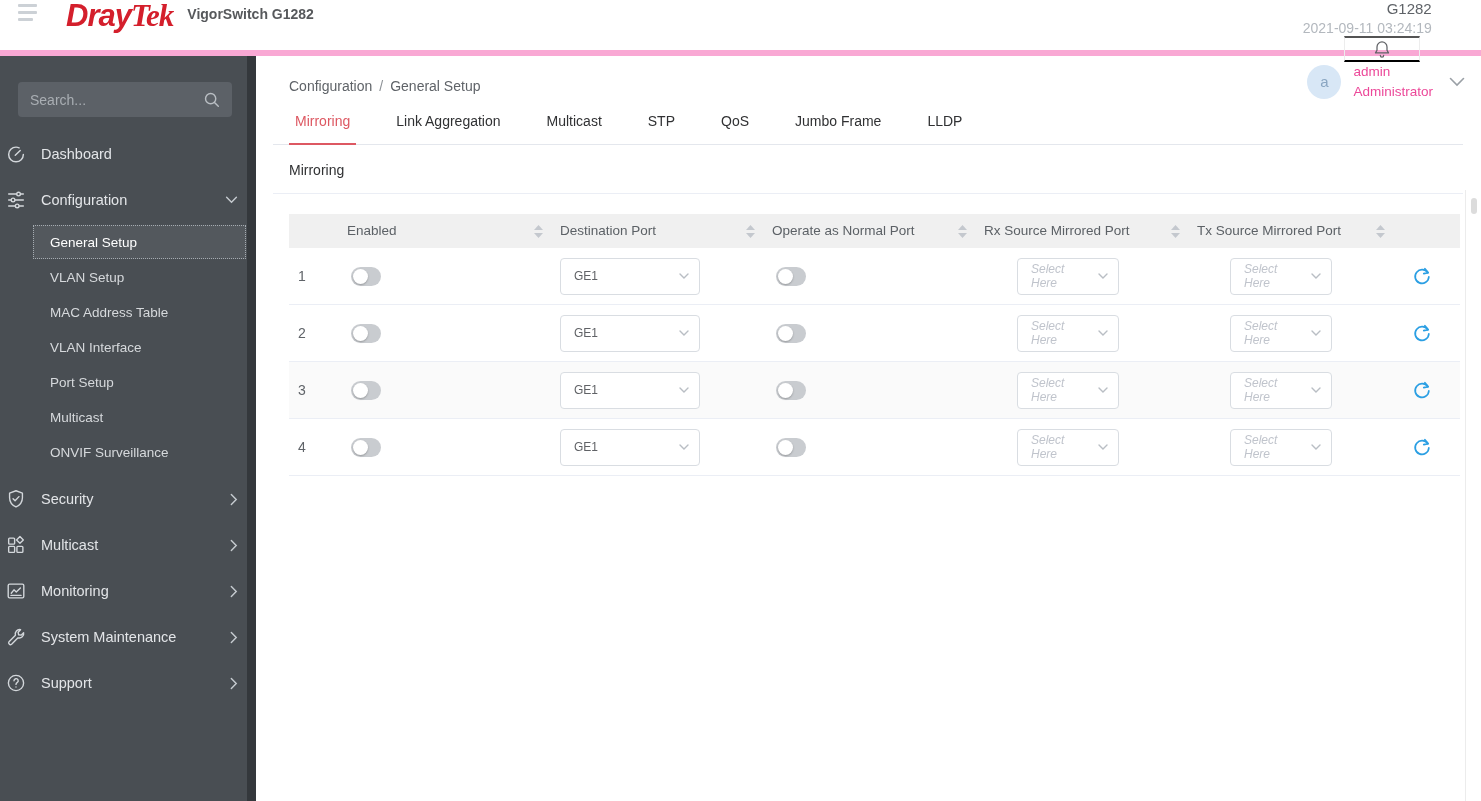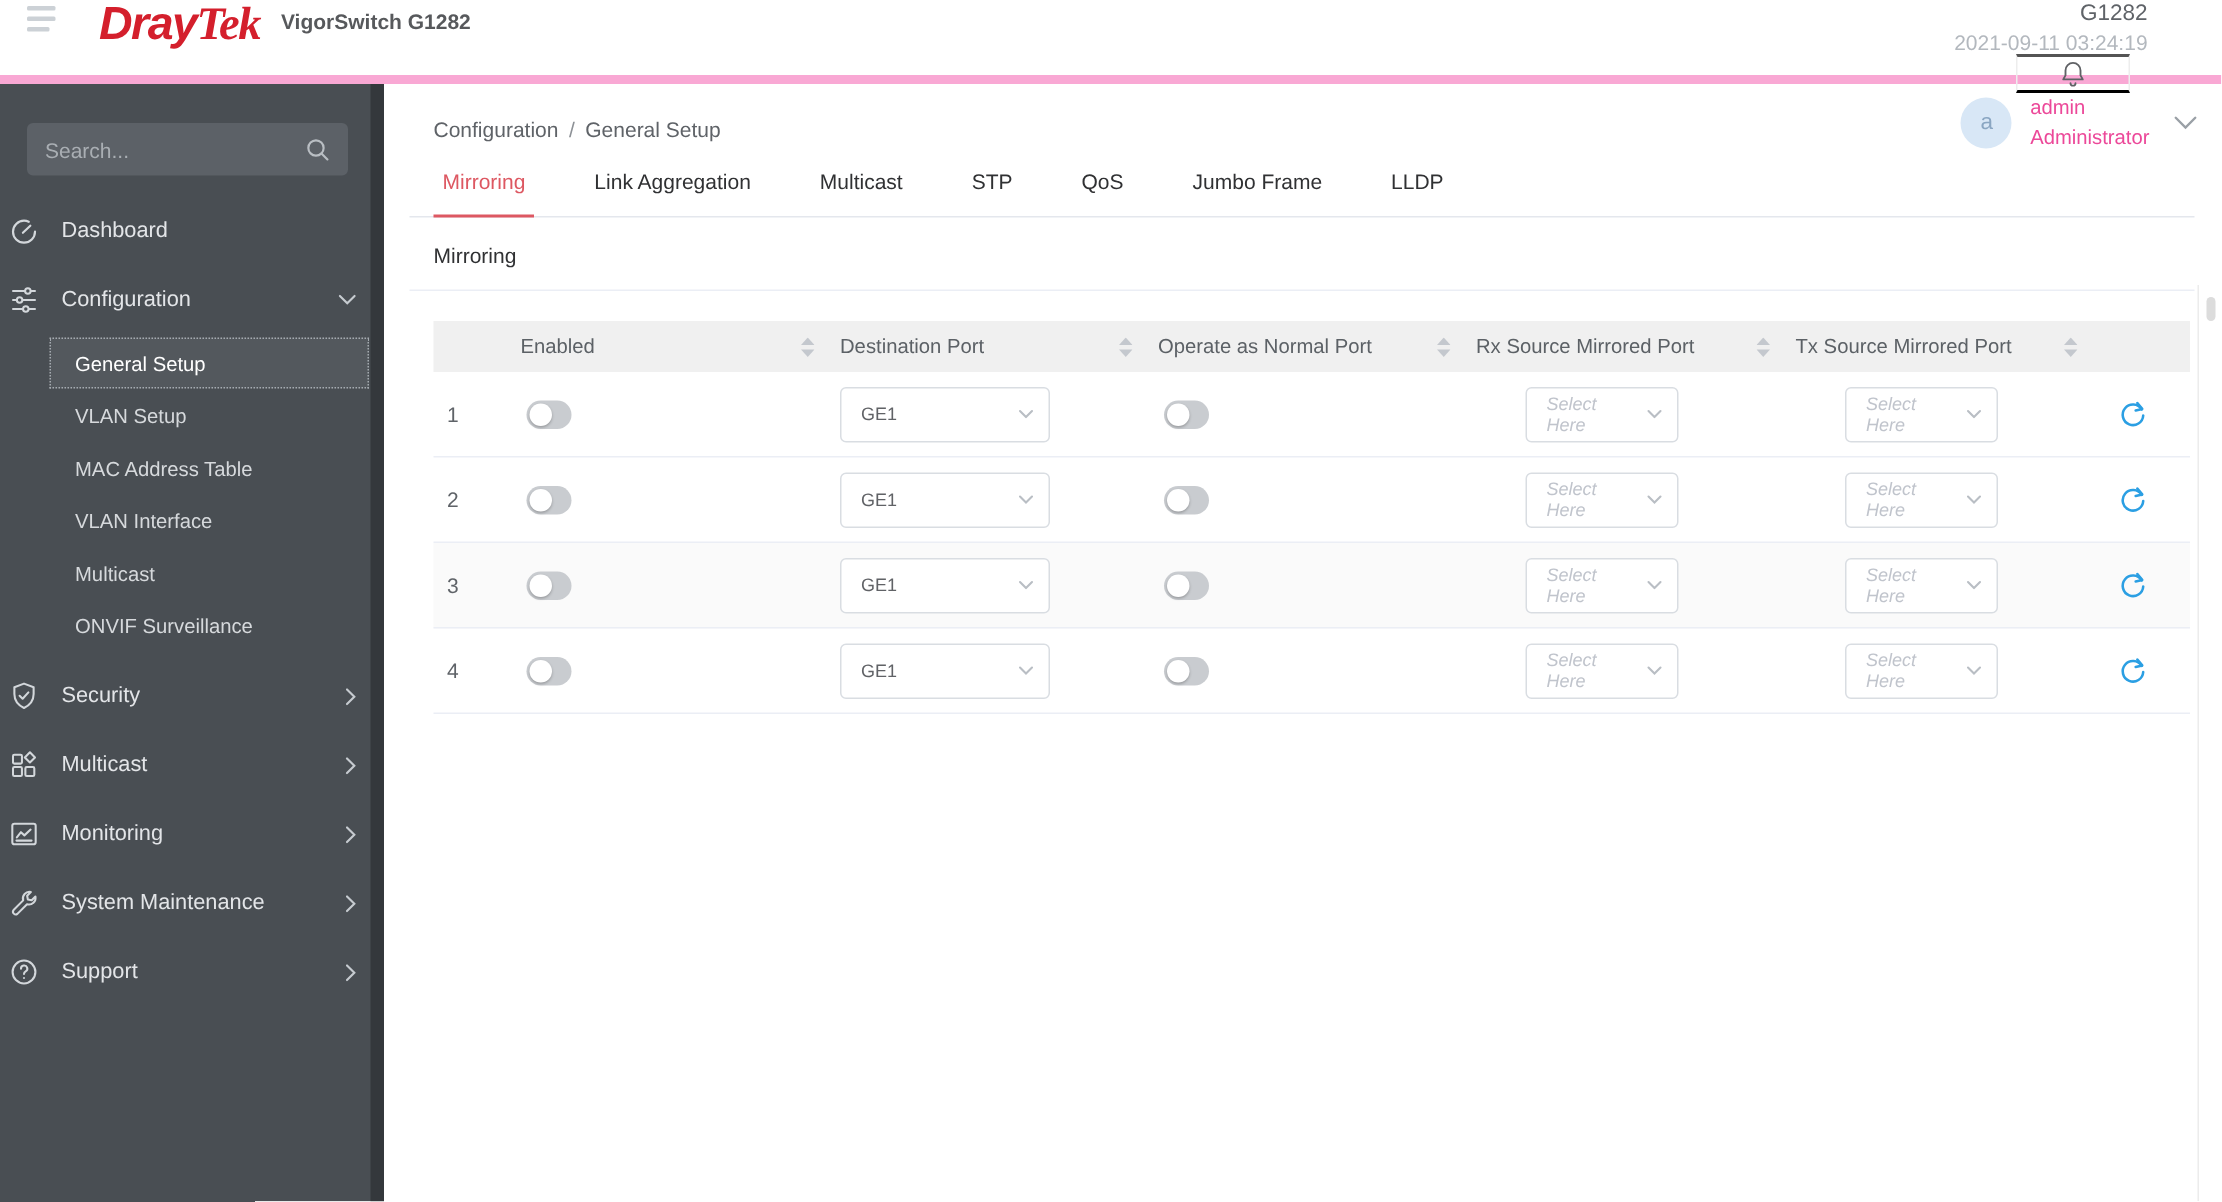--- a/index.html
+++ b/index.html
@@ -173,20 +173,23 @@
         <div class="sub-item">
           <span>VLAN Setup</span>
         </div>
         <div class="sub-item">
           <span>MAC Address Table</span>
         </div>
         <div class="sub-item">
           <span>VLAN Interface</span>
         </div>
         <div class="sub-item">
+          <span>Port Setup</span>
+        </div>
+        <div class="sub-item">
           <span>Multicast</span>
         </div>
         <div class="sub-item">
           <span>ONVIF Surveillance</span>
         </div>
       </div>
 
       <div class="nav-item">
         <svg class="nav-icon" viewBox="0 0 24 24" fill="none" stroke="currentColor" stroke-width="1.5" stroke-linecap="round" stroke-linejoin="round">
           <path d="M12 3l7 2.6v4.9c0 4.6-3 8.2-7 10.2-4-2-7-5.6-7-10.2V5.6z"></path>

